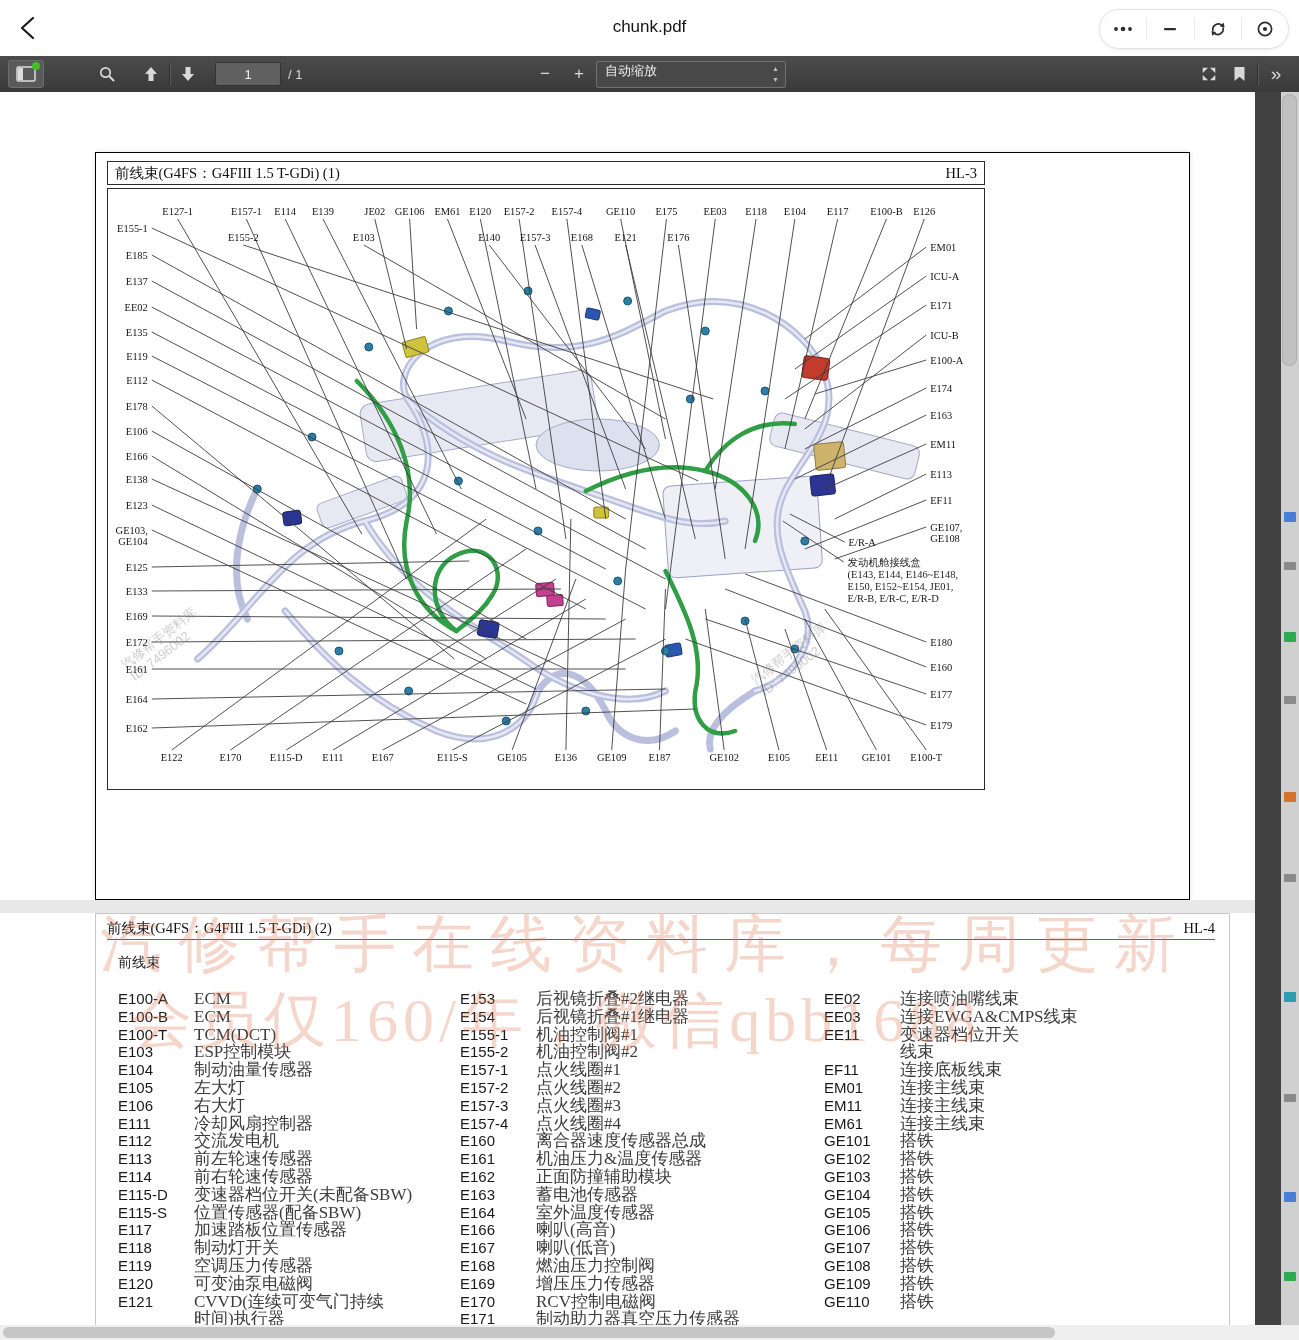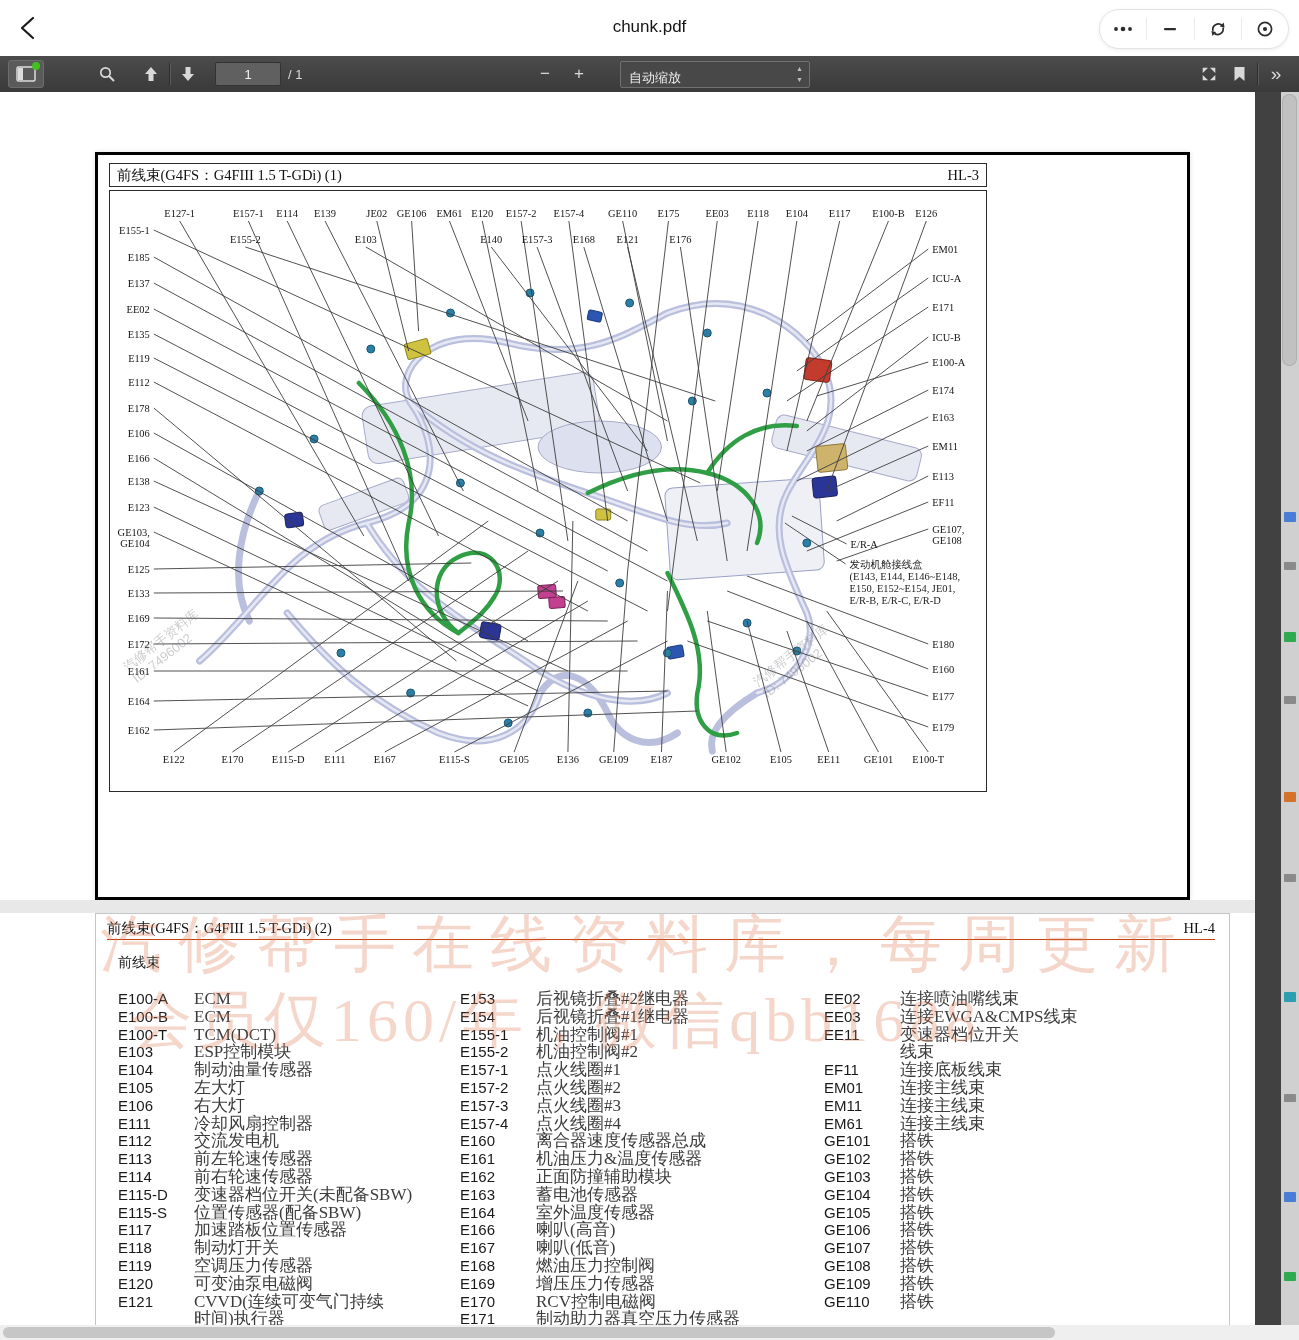--- a/index.html
+++ b/index.html
@@ -22,29 +22,29 @@
   .tb-btn{height:30px;min-width:30px;display:flex;align-items:center;justify-content:center;
           background:none;border:none;cursor:pointer;color:#d9d9d9;padding:0 4px;}
   .sidebar-btn{margin-left:8px;width:36px;height:28px;background:#5a5a5a;border:1px solid #6d6d6d;
                border-radius:3px;position:relative;cursor:pointer;display:flex;align-items:center;justify-content:center;}
   .green-dot{position:absolute;top:1px;right:3px;width:8px;height:8px;border-radius:50%;background:#43c021;}
   .tb-sep{width:1px;height:22px;background:#2d2d2d;box-shadow:1px 0 0 #5c5c5c;margin:0 3px;}
   .page-input{width:60px;height:20px;background:#606060;border:1px solid #333;border-radius:2px;
               color:#f2f2f2;text-align:center;font-size:13px;margin:0 7px 0 12px;}
   .page-total{color:#d9d9d9;font-size:13px;}
   .pm-btn{font-size:17px;color:#d9d9d9;background:none;border:none;cursor:pointer;width:34px;height:30px;}
-  .zoom-select{margin-left:24px;width:172px;height:25px;background:#484848;border:1px solid #707070;border-radius:2px;
-               color:#ededed;font-size:13px;display:flex;align-items:flex-end;padding:0 8px;cursor:pointer;position:relative;}
+  .zoom-select{margin-left:0;width:172px;height:25px;background:#484848;border:1px solid #707070;border-radius:2px;
+               color:#ededed;font-size:13px;display:flex;align-items:flex-start;padding:0 8px;cursor:pointer;position:relative;}
   .zoom-spin{position:absolute;right:6px;top:1px;font-size:7px;line-height:11px;color:#bdbdbd;text-align:center;}
   .chev2{font-size:19px;color:#d9d9d9;}
   
   .content{position:absolute;top:92px;left:0;width:1299px;height:1248px;background:#fff;overflow:hidden;}
   .serif{font-family:"Liberation Serif","DejaVu Serif",serif;}
   .sheet1{position:absolute;left:95px;top:60px;width:1095px;height:748px;background:#fff;
-          border:3px solid #000000;box-shadow:0 0 5px rgba(0,0,0,.12);box-sizing:border-box;}
+          border:1px solid #000000;box-shadow:0 0 5px rgba(0,0,0,.12);box-sizing:border-box;}
   .p1-header{position:absolute;left:11px;top:8px;width:878px;height:24px;border:1px solid #2b2b2b;
              box-sizing:border-box;display:flex;align-items:center;justify-content:space-between;
              padding:0 7px;font-size:14.5px;color:#111;}
   .p1-box{position:absolute;left:11px;top:35px;width:878px;height:602px;border:1px solid #2b2b2b;box-sizing:border-box;}
   .p1-box svg{display:block;width:100%;height:100%;}
   text.dlabel{font-family:"Liberation Serif","DejaVu Serif",serif;font-size:10.5px;fill:#131313;}
   text.dnote{font-family:"Liberation Serif","DejaVu Serif",serif;font-size:10.5px;fill:#222;}
   .diag-wm{position:absolute;color:rgba(120,120,132,.38);font-size:13px;line-height:15px;
            transform:rotate(-38deg);pointer-events:none;white-space:nowrap;}
   .gap-band{position:absolute;left:0;top:808px;width:1255px;height:13px;background:#e8e8e8;}

